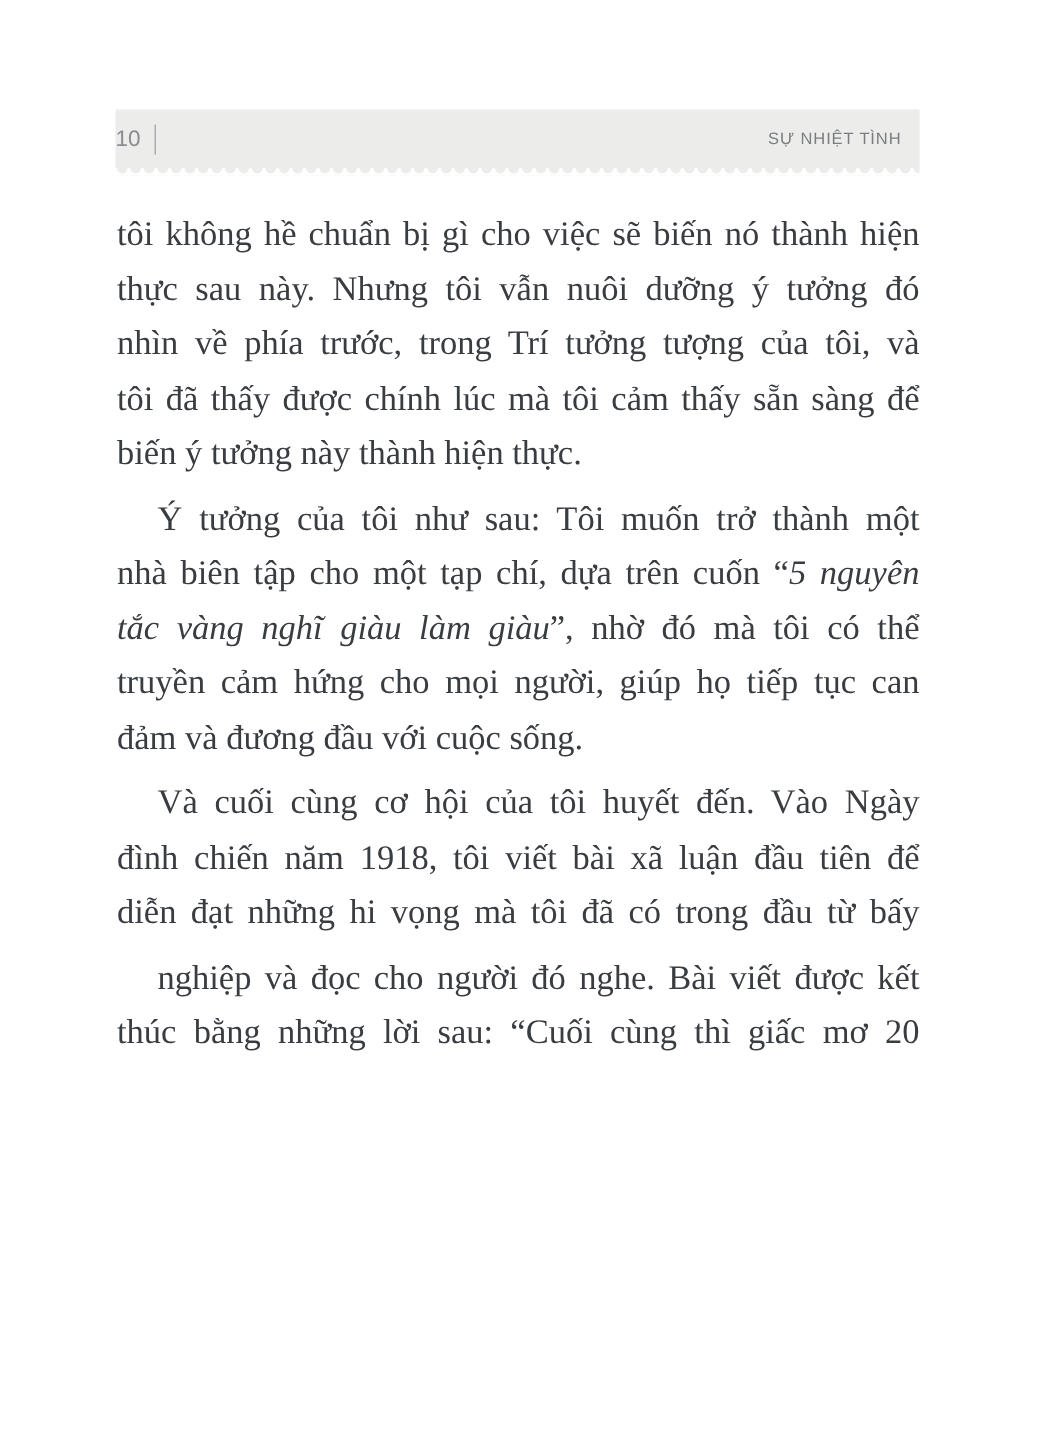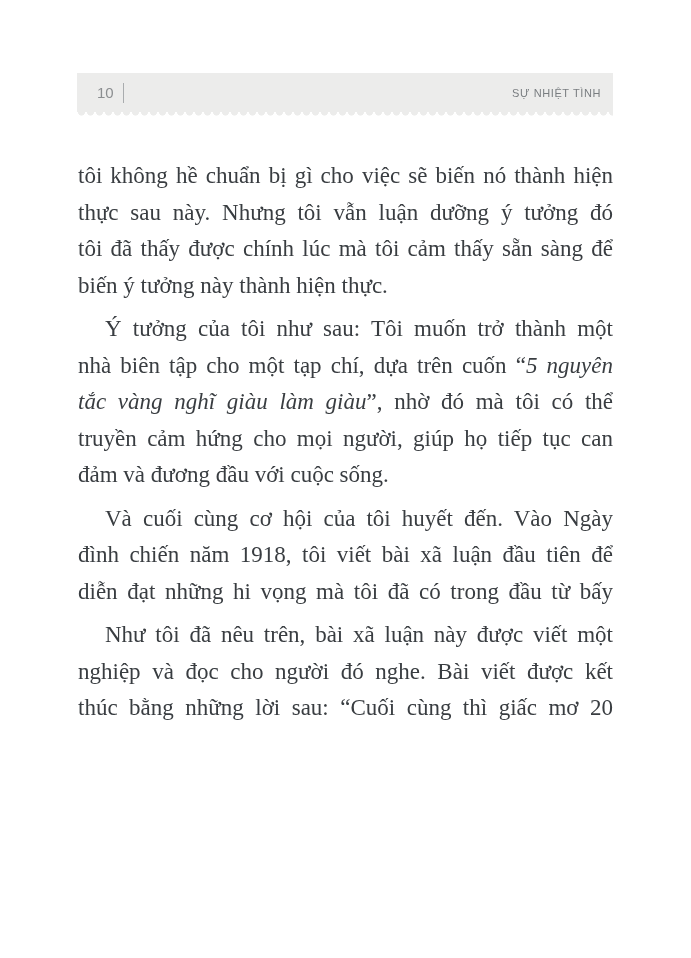--- a/index.html
+++ b/index.html
@@ -22,21 +22,21 @@
   .header-band {
     position: absolute;
     left: 77px;
     top: 73px;
     width: 536px;
     height: 39px;
     background: var(--band-bg);
     display: flex;
     align-items: center;
     justify-content: space-between;
-    padding: 0 12px 0 20px;
+    padding: 0 12px 0 0;
     font-family: "Liberation Sans", "DejaVu Sans", sans-serif;
   }
   
   .header-band::after {
     content: "";
     position: absolute;
     top: 100%;
     left: 0;
     width: 100%;
     height: 5px;
@@ -58,21 +58,21 @@
     background: #a9acae;
   }
   .running-title {
     color: var(--band-text);
     font-size: 11px;
     letter-spacing: 0.6px;
   }
   .body-text {
     position: absolute;
     left: 78px;
-    top: 158px;
+    top: 138px;
     width: 535px;
     color: var(--body-text);
     font-size: 23px;
     line-height: 36.5px;
   }
   .para + .para { margin-top: 7px; }
   .para.indent .line:first-child { text-indent: 27px; }
   .line {
     text-align: justify;
     text-align-last: justify;
@@ -89,36 +89,36 @@
     <div class="page-number-group">
       <span>10</span>
       <span class="divider-bar"></span>
     </div>
     <div class="running-title">SỰ NHIỆT TÌNH</div>
   </div>
 
   <div class="body-text">
       <div class="para">
         <div class="line"><span>tôi không hề chuẩn bị gì cho việc sẽ biến nó thành hiện</span></div>
-        <div class="line"><span>thực sau này. Nhưng tôi vẫn luận dưỡng ý tưởng đó</span></div>
+        <div class="line"><span>thực sau này. Nhưng tôi vẫn nuôi dưỡng ý tưởng đó</span></div>
+        <div class="line"><span>nhìn về phía trước, trong Trí tưởng tượng của tôi, và</span></div>
         <div class="line"><span>tôi đã thấy được chính lúc mà tôi cảm thấy sẵn sàng để</span></div>
         <div class="line last"><span>biến ý tưởng này thành hiện thực.</span></div>
       </div>
       <div class="para indent">
         <div class="line"><span>Ý tưởng của tôi như sau: Tôi muốn trở thành một</span></div>
         <div class="line"><span>nhà biên tập cho một tạp chí, dựa trên cuốn “</span><span class="italic">5 nguyên</span></div>
         <div class="line"><span class="italic">tắc vàng nghĩ giàu làm giàu</span><span>”, nhờ đó mà tôi có thể</span></div>
         <div class="line"><span>truyền cảm hứng cho mọi người, giúp họ tiếp tục can</span></div>
         <div class="line last"><span>đảm và đương đầu với cuộc sống.</span></div>
       </div>
       <div class="para indent">
         <div class="line"><span>Và cuối cùng cơ hội của tôi huyết đến. Vào Ngày</span></div>
         <div class="line"><span>đình chiến năm 1918, tôi viết bài xã luận đầu tiên để</span></div>
         <div class="line"><span>diễn đạt những hi vọng mà tôi đã có trong đầu từ bấy</span></div>
       </div>
       <div class="para indent">
-        <div class="line"><span>Như tôi đã nêu trên, bài xã luận này được viết một</span></div>
         <div class="line"><span>nghiệp và đọc cho người đó nghe. Bài viết được kết</span></div>
         <div class="line"><span>thúc bằng những lời sau: “Cuối cùng thì giấc mơ 20</span></div>
       </div>
     </div>
 
 </div>
 
 </body></html>

